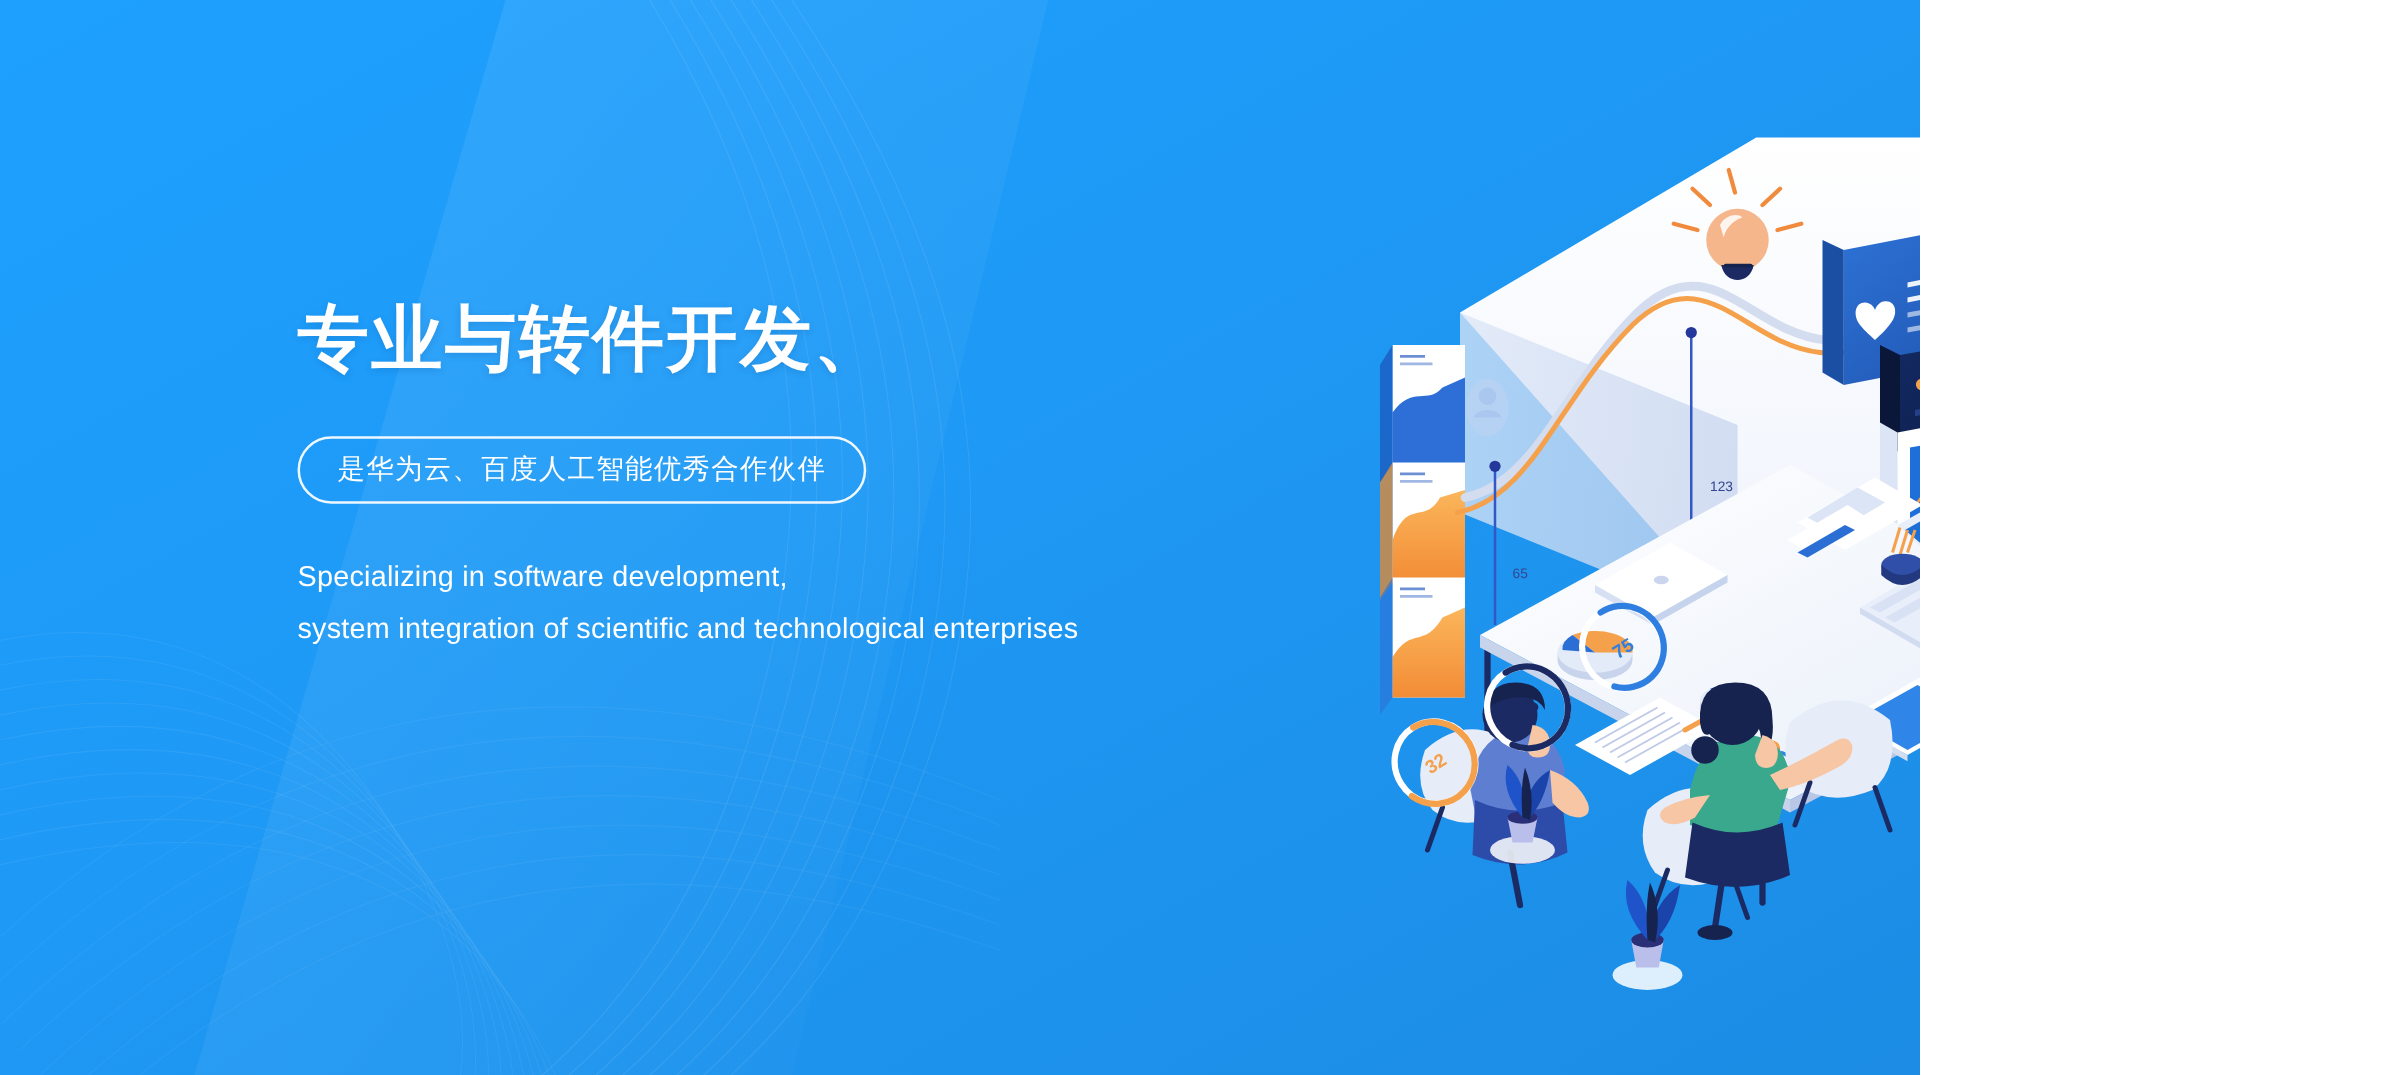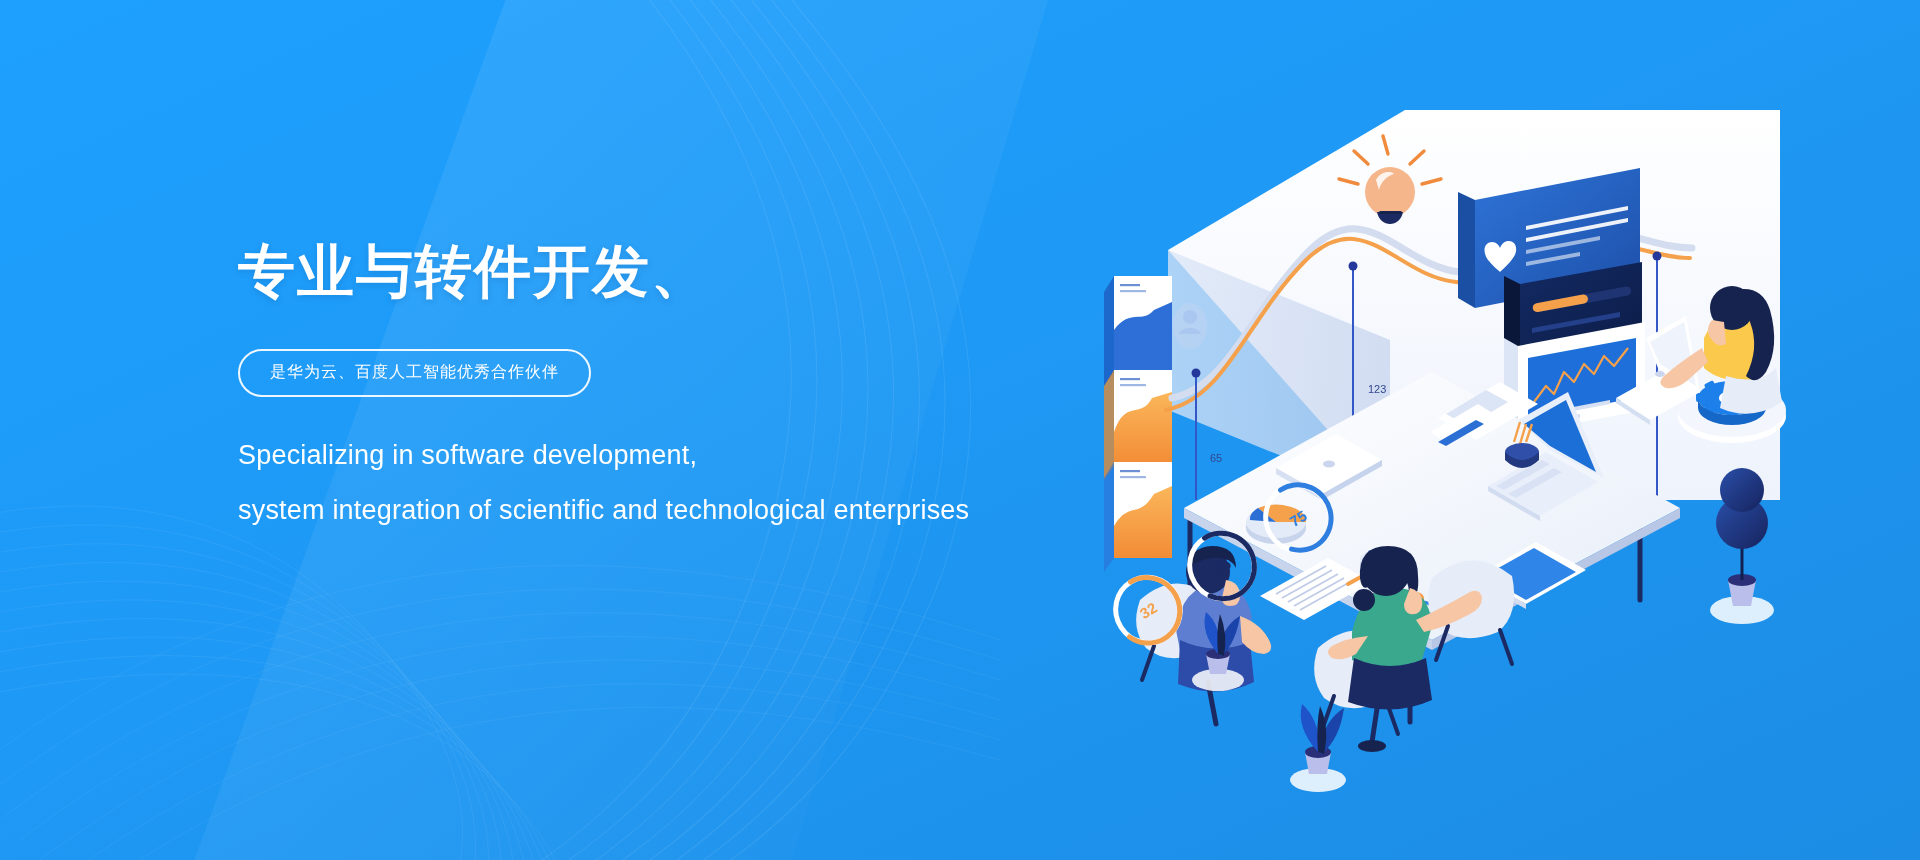--- a/index.html
+++ b/index.html
@@ -3,21 +3,21 @@
 <meta charset="utf-8">
 <style>
   * { box-sizing: border-box; margin: 0; padding: 0; }
   html, body {
     width: 1920px; height: 860px;
     overflow: hidden;
     font-family: "Liberation Sans", "DejaVu Sans", sans-serif;
   }
   .banner {
     position: relative;
-    width: 1920px; height: 860px;
+    width: 1536px; height: 860px;
     background: linear-gradient(120deg, #1C9CFB 0%, #1E99F7 38%, #2394F0 70%, #1E8FE8 100%);
     overflow: hidden;
   }
   .bg-svg { position: absolute; inset: 0; width: 100%; height: 100%; }
 
   
   .copy {
     position: absolute;
     left: 238px; top: 232px;
     width: 900px;
@@ -32,29 +32,29 @@
     text-shadow: 0 2px 6px rgba(0,60,120,.18);
     white-space: nowrap;
   }
   .badge {
     display: inline-block;
     margin-top: 39px;
     padding: 12px 30px 14px;
     border: 2px solid rgba(255,255,255,.92);
     border-radius: 40px;
     color: #ffffff;
-    font-size: 16px;
+    font-size: 22px;
     line-height: 1.1;
     letter-spacing: 1px;
     white-space: nowrap;
   }
   .subtitle {
     margin-top: 38px;
     color: #ffffff;
-    font-size: 27px;
+    font-size: 23px;
     line-height: 41px;
     font-weight: 400;
     letter-spacing: .2px;
     white-space: nowrap;
   }
 
   
   .illu {
     position: absolute;
     left: 1080px; top: 80px;
@@ -124,21 +124,21 @@
       <polygon points="520,-40 1060,-40 780,900 180,900" fill="url(#sheen)"></polygon>
     </g>
   </svg>
 
   <div class="copy">
     <div class="headline">专业与转件开发、</div>
 
     <div class="badge">是华为云、百度人工智能优秀合作伙伴</div>
 
     <div class="subtitle">Specializing in software development,</div>
-    <div class="subtitle" style="margin-top:14px">system integration of scientific and technological enterprises</div>
+    <div class="subtitle" style="margin-top:0">system integration of scientific and technological enterprises</div>
   </div>
 
   <div class="illu">
     <svg viewBox="0 0 800 700">
       <defs>
         <linearGradient id="panelG" x1="0" y1="0" x2="0" y2="1">
           <stop offset="0%" stop-color="#FFFFFF"></stop>
           <stop offset="100%" stop-color="#EEF3FC"></stop>
         </linearGradient>
         <linearGradient id="panelSide" x1="0" y1="0" x2="1" y2="0">

